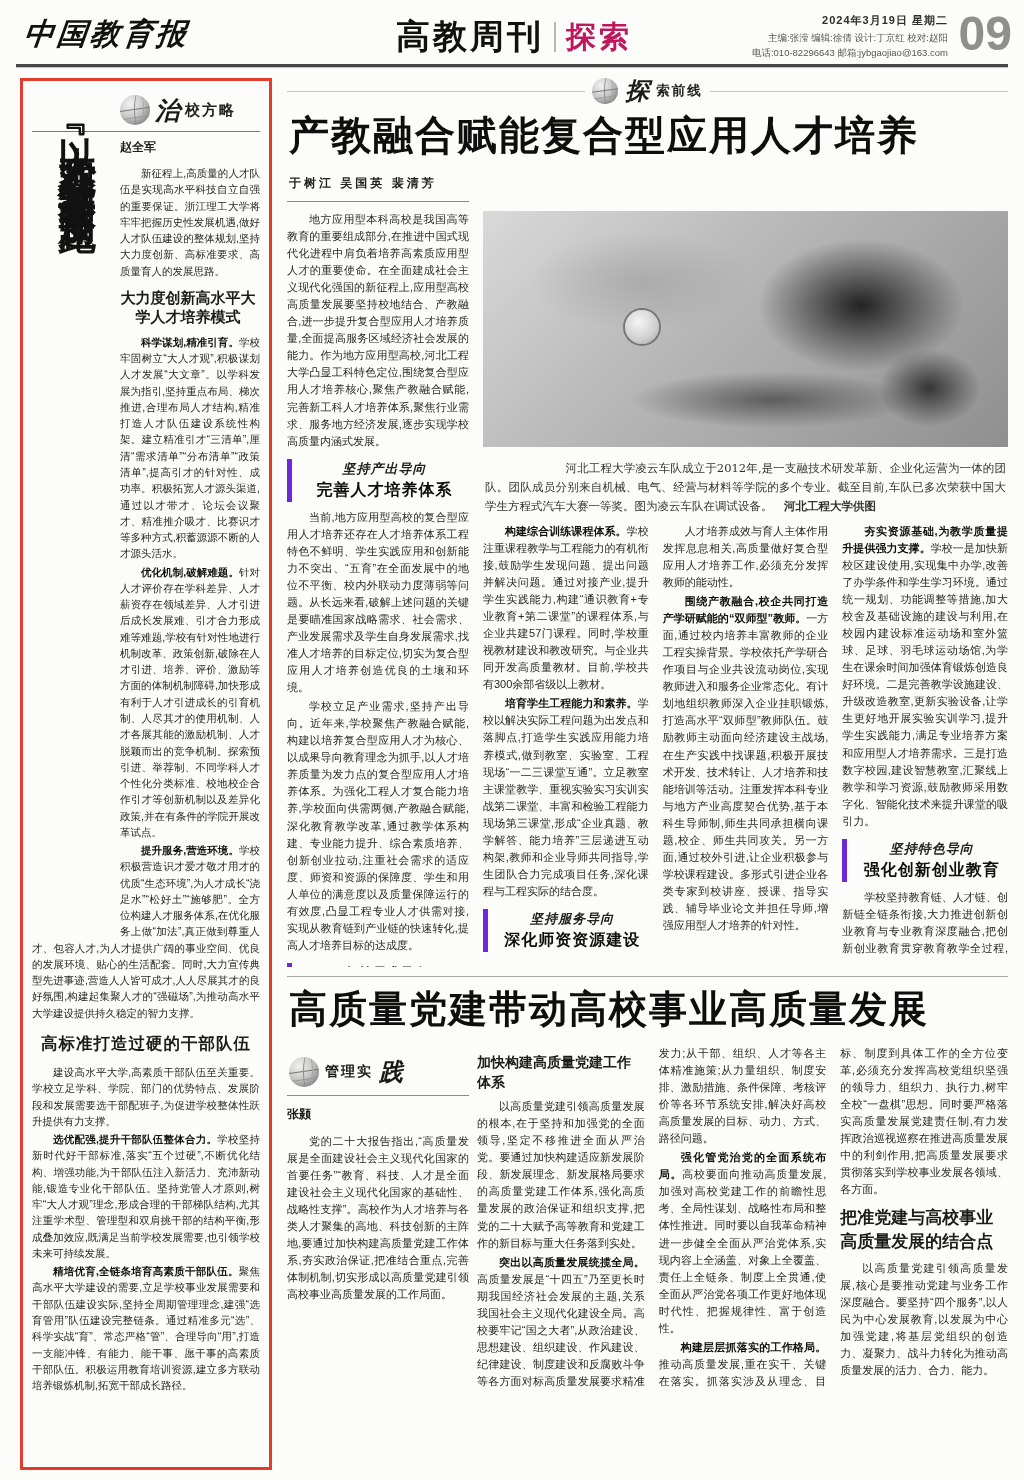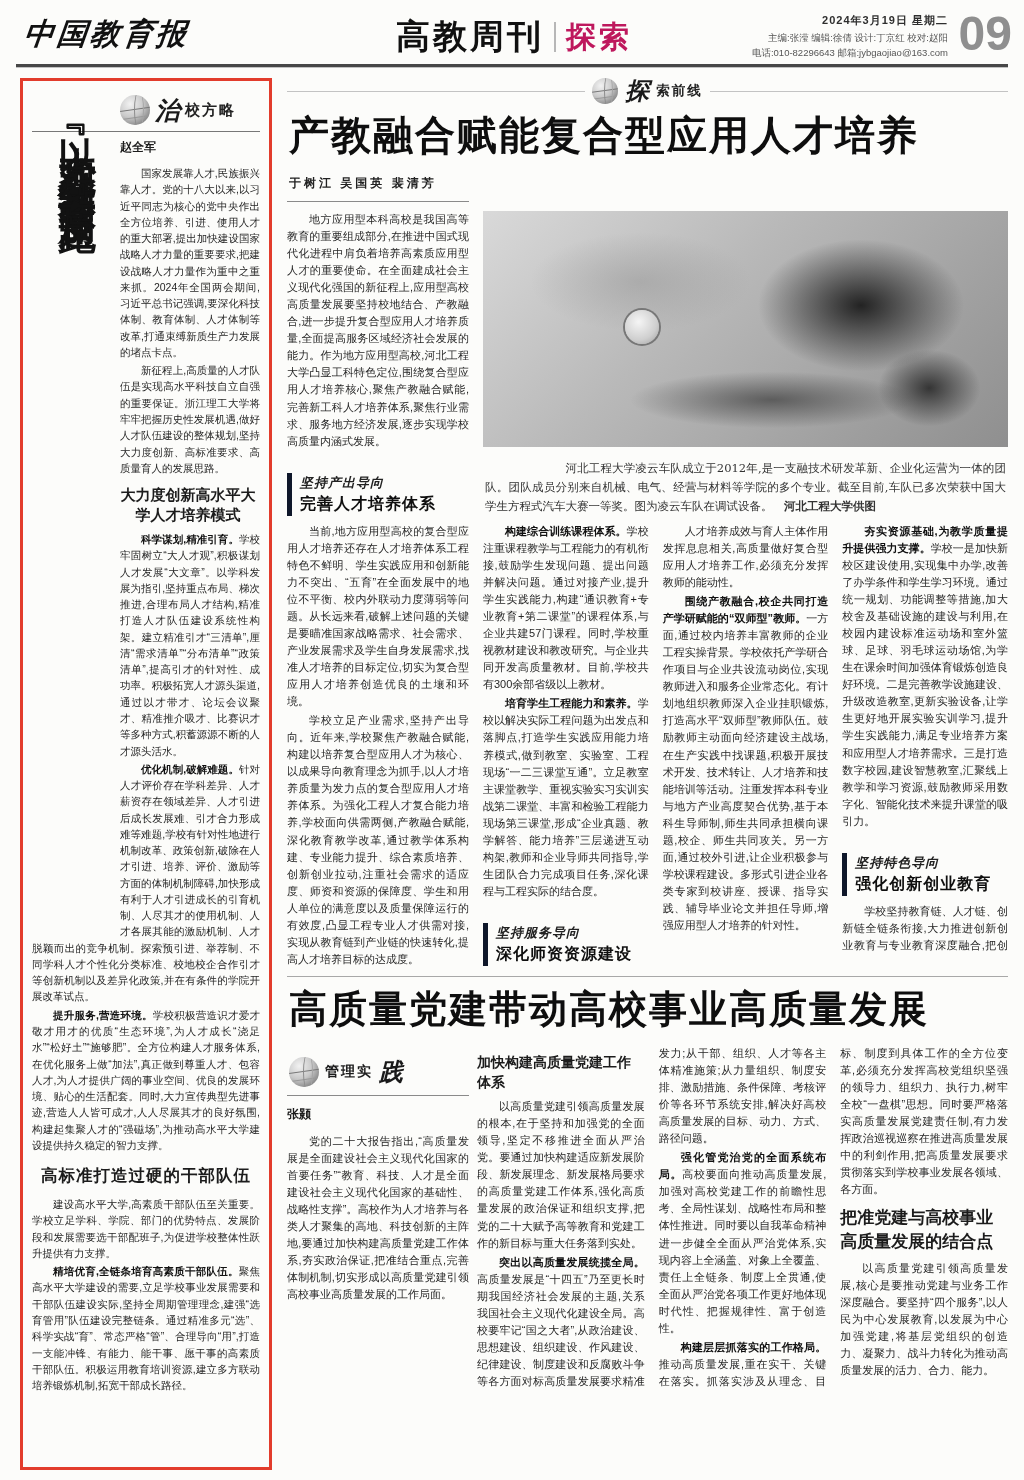--- a/index.html
+++ b/index.html
@@ -60,21 +60,21 @@
       radial-gradient(closest-side at 55% 80%, rgba(60,60,60,.7), rgba(60,60,60,0) 60%),
       radial-gradient(closest-side at 30% 30%, rgba(150,150,150,.5), rgba(150,150,150,0) 70%),
       linear-gradient(135deg, #d9d9d9 0%, #b9b9b9 40%, #8f8f8f 100%);
     position:relative; }
   .photo .patch { position:absolute; left:27%; top:42%; width:34px; height:34px; border-radius:50%; background:radial-gradient(circle at 40% 35%, #f5f5f5, #cfcfcf 60%, #9c9c9c); box-shadow:0 0 0 2px #777; }
   .caption { font-family:"DejaVu Serif", serif; font-size:11.5px; line-height:1.65; color:#333; text-align:justify; text-indent:7em; padding:12px 2px 6px 2px; }
   .caption b { font-family:"Liberation Sans", sans-serif; font-weight:700; white-space:nowrap; }
   .fcols3 { flex:1; columns:3; column-gap:14px; column-fill:auto; overflow:hidden; margin-top:1px; }
   .fpara { font-size:11px; }
 
-  .sec-head { border-left:5px solid #0f172a; padding:1px 0 1px 8px; margin:23px 0 7px 0; break-inside:avoid; }
+  .sec-head { border-left:5px solid #6d28d9; padding:1px 0 1px 8px; margin:9px 0 7px 0; break-inside:avoid;text-align:center; }
   .sec-kicker { display:block; font-family:"DejaVu Serif", serif; font-style:italic; font-weight:600; font-size:13px; color:#222; margin-bottom:2px; letter-spacing:1px; }
   .sec-name { display:block; font-size:16px; font-weight:900; color:#0f0f0f; letter-spacing:1px; }
 
   .divider { border-top:1px solid #a8a8a8; margin:9px 0 7px 0; }
 
   
   .bottom-title { font-size:38px; font-weight:900; letter-spacing:2px; color:#0e0e0e; margin:2px 0 10px 2px; font-family:"DejaVu Sans", sans-serif; }
   .bottom-body { display:flex; gap:8px; height:352px; overflow:hidden; }
   .bcol1 { width:182px; min-width:182px; overflow:hidden; }
   .manage-badge { display:flex; align-items:center; gap:6px; margin:12px 0 6px 2px; }
@@ -114,28 +114,28 @@
       </div>
 
       <div class="col-badge">
         <span class="globe"></span>
         <span class="script-char">治</span>
         <span class="badge-rest">校方略</span>
       </div>
       <div class="badge-rule"></div>
       <div class="lauthor">赵全军</div>
 
-      <p class="para"><span>国家发展靠人才,民族振兴靠人才。党的十八大以来,以习近平同志为核心的党中央作出全方位培养、引进、使用人才的重大部署,提出加快建设国家战略人才力量的重要要求,把建设战略人才力量作为重中之重来抓。2024年全国两会期间,习近平总书记强调,要深化科技体制、教育体制、人才体制等改革,打通束缚新质生产力发展的堵点卡点。</span></p>
       <p class="para"><span>新征程上,高质量的人才队伍是实现高水平科技自立自强的重要保证。浙江理工大学将牢牢把握历史性发展机遇,做好人才队伍建设的整体规划,坚持大力度创新、高标准要求、高质量育人的发展思路。</span></p>
       <div class="lsub1">大力度创新高水平大学人才培养模式</div>
       <p class="para"><b class="lead">科学谋划,精准引育。</b><span>学校牢固树立“大人才观”,积极谋划人才发展“大文章”。以学科发展为指引,坚持重点布局、梯次推进,合理布局人才结构,精准打造人才队伍建设系统性构架。建立精准引才“三清单”,厘清“需求清单”“分布清单”“政策清单”,提高引才的针对性、成功率。积极拓宽人才源头渠道,通过以才带才、论坛会议聚才、精准推介吸才、比赛识才等多种方式,积蓄源源不断的人才源头活水。</span></p>
       <p class="para"><b class="lead">优化机制,破解难题。</b><span>针对人才评价存在学科差异、人才薪资存在领域差异、人才引进后成长发展难、引才合力形成难等难题,学校有针对性地进行机制改革、政策创新,破除在人才引进、培养、评价、激励等方面的体制机制障碍,加快形成有利于人才引进成长的引育机制、人尽其才的使用机制、人才各展其能的激励机制、人才脱颖而出的竞争机制。探索预引进、举荐制、不同学科人才个性化分类标准、校地校企合作引才等创新机制以及差异化政策,并在有条件的学院开展改革试点。</span></p>
       <p class="para"><b class="lead">提升服务,营造环境。</b><span>学校积极营造识才爱才敬才用才的优质“生态环境”,为人才成长“浇足水”“松好土”“施够肥”。全方位构建人才服务体系,在优化服务上做“加法”,真正做到尊重人才、包容人才,为人才提供广阔的事业空间、优良的发展环境、贴心的生活配套。同时,大力宣传典型先进事迹,营造人人皆可成才,人人尽展其才的良好氛围,构建起集聚人才的“强磁场”,为推动高水平大学建设提供持久稳定的智力支撑。</span></p>
       <div class="lsub2">高标准打造过硬的干部队伍</div>
       <p class="para"><span>建设高水平大学,高素质干部队伍至关重要。学校立足学科、学院、部门的优势特点、发展阶段和发展需要选干部配班子,为促进学校整体性跃升提供有力支撑。</span></p>
+      <p class="para"><b class="lead">选优配强,提升干部队伍整体合力。</b><span>学校坚持新时代好干部标准,落实“五个过硬”,不断优化结构、增强功能,为干部队伍注入新活力、充沛新动能,锻造专业化干部队伍。坚持党管人才原则,树牢“大人才观”理念,形成合理的干部梯队结构,尤其注重学术型、管理型和双肩挑干部的结构平衡,形成叠加效应,既满足当前学校发展需要,也引领学校未来可持续发展。</span></p>
       <p class="para"><b class="lead">精培优育,全链条培育高素质干部队伍。</b><span>聚焦高水平大学建设的需要,立足学校事业发展需要和干部队伍建设实际,坚持全周期管理理念,建强“选育管用”队伍建设完整链条。通过精准多元“选”、科学实战“育”、常态严格“管”、合理导向“用”,打造一支能冲锋、有能力、能干事、愿干事的高素质干部队伍。积极运用教育培训资源,建立多方联动培养锻炼机制,拓宽干部成长路径。</span></p>
 
     </aside>
 
     <main class="right-area">
 
       <section>
         <div class="front-badge">
           <span class="bline"></span>
           <span class="globe"></span>

